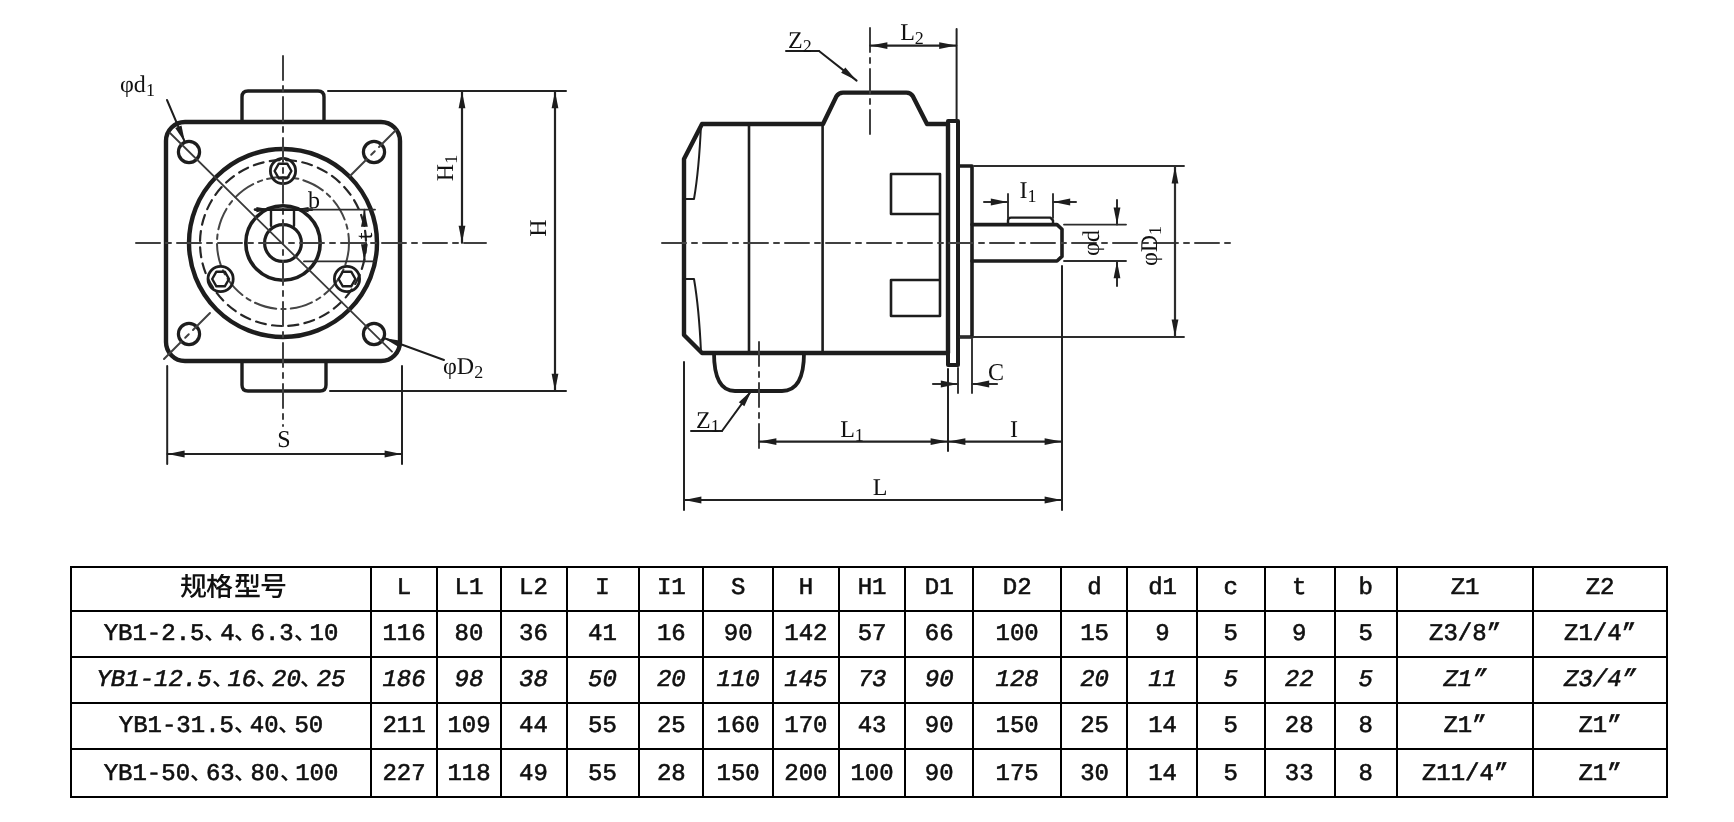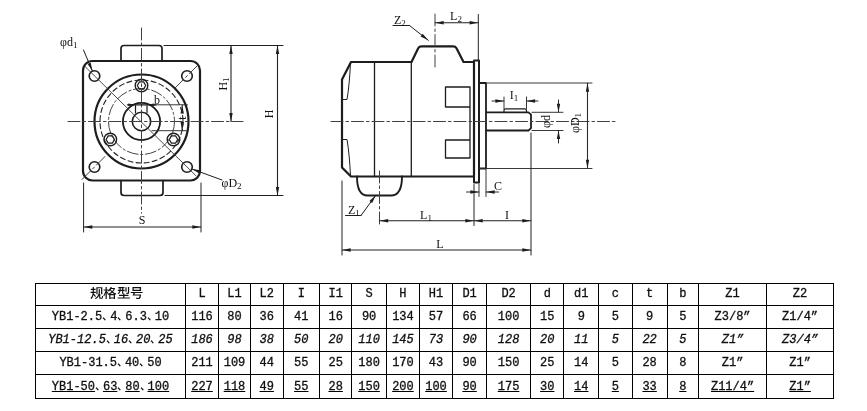--- a/index.html
+++ b/index.html
@@ -287,21 +287,21 @@
               <path d="M265 -61Q234 -23 196 17Q159 57 120 94Q82 131 47 160L129 232Q165 203 205 164Q245 126 284 86Q322 45 350 11Z" transform="matrix(1,0,0,-1,0,810)" fill="#101010"></path>
             </svg>6.3<svg class="cjk-svg" width="7.92" height="11" viewBox="0 0 720 1000">
               <path d="M265 -61Q234 -23 196 17Q159 57 120 94Q82 131 47 160L129 232Q165 203 205 164Q245 126 284 86Q322 45 350 11Z" transform="matrix(1,0,0,-1,0,810)" fill="#101010"></path>
             </svg>10</td>
           <td>116</td>
           <td>80</td>
           <td>36</td>
           <td>41</td>
           <td>16</td>
           <td>90</td>
-          <td>134</td>
+          <td>142</td>
           <td>57</td>
           <td>66</td>
           <td>100</td>
           <td>15</td>
           <td>9</td>
           <td>5</td>
           <td>9</td>
           <td>5</td>
           <td>Z3/8”</td>
           <td>Z1/4”</td>
@@ -336,34 +336,34 @@
           <td>YB1-31.5<svg class="cjk-svg" width="7.92" height="11" viewBox="0 0 720 1000">
               <path d="M265 -61Q234 -23 196 17Q159 57 120 94Q82 131 47 160L129 232Q165 203 205 164Q245 126 284 86Q322 45 350 11Z" transform="matrix(1,0,0,-1,0,810)" fill="#101010"></path>
             </svg>40<svg class="cjk-svg" width="7.92" height="11" viewBox="0 0 720 1000">
               <path d="M265 -61Q234 -23 196 17Q159 57 120 94Q82 131 47 160L129 232Q165 203 205 164Q245 126 284 86Q322 45 350 11Z" transform="matrix(1,0,0,-1,0,810)" fill="#101010"></path>
             </svg>50</td>
           <td>211</td>
           <td>109</td>
           <td>44</td>
           <td>55</td>
           <td>25</td>
-          <td>180</td>
+          <td>160</td>
           <td>170</td>
           <td>43</td>
           <td>90</td>
           <td>150</td>
           <td>25</td>
           <td>14</td>
           <td>5</td>
           <td>28</td>
           <td>8</td>
           <td>Z1”</td>
           <td>Z1”</td>
         </tr>
-        <tr style="height: 23.4px; text-decoration: underline;">
+        <tr style="height: 23.4px;">
           <td>YB1-50<svg class="cjk-svg" width="7.92" height="11" viewBox="0 0 720 1000">
               <path d="M265 -61Q234 -23 196 17Q159 57 120 94Q82 131 47 160L129 232Q165 203 205 164Q245 126 284 86Q322 45 350 11Z" transform="matrix(1,0,0,-1,0,810)" fill="#101010"></path>
             </svg>63<svg class="cjk-svg" width="7.92" height="11" viewBox="0 0 720 1000">
               <path d="M265 -61Q234 -23 196 17Q159 57 120 94Q82 131 47 160L129 232Q165 203 205 164Q245 126 284 86Q322 45 350 11Z" transform="matrix(1,0,0,-1,0,810)" fill="#101010"></path>
             </svg>80<svg class="cjk-svg" width="7.92" height="11" viewBox="0 0 720 1000">
               <path d="M265 -61Q234 -23 196 17Q159 57 120 94Q82 131 47 160L129 232Q165 203 205 164Q245 126 284 86Q322 45 350 11Z" transform="matrix(1,0,0,-1,0,810)" fill="#101010"></path>
             </svg>100</td>
           <td>227</td>
           <td>118</td>
           <td>49</td>

